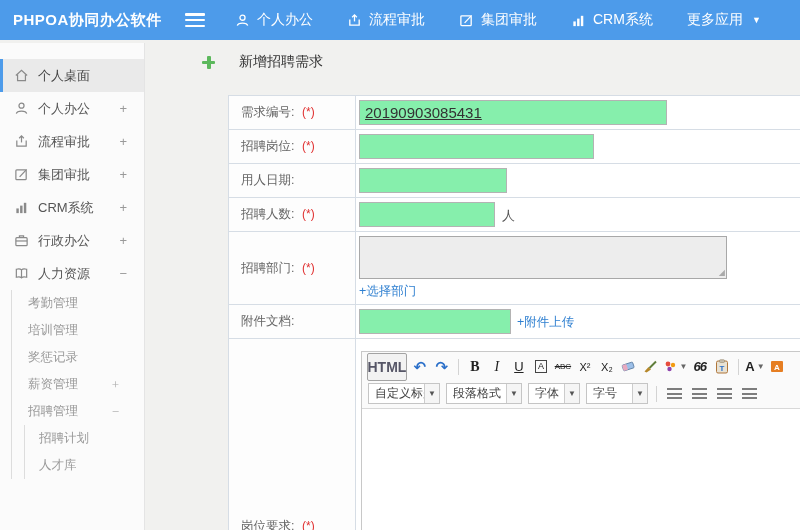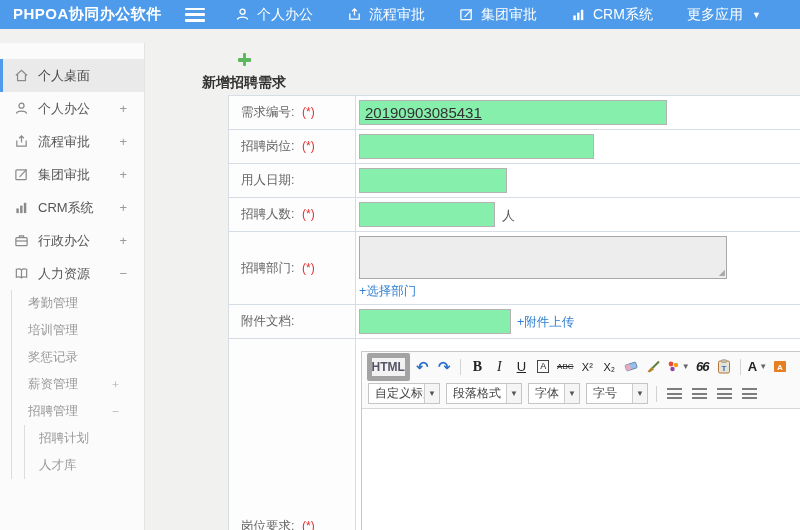--- a/index.html
+++ b/index.html
@@ -2,21 +2,21 @@
 <html><head>
 <meta charset="utf-8">
 <style>
   * { box-sizing: border-box; margin: 0; padding: 0; }
   html,body { width:800px; height:530px; overflow:hidden; }
   body {
     font-family:"Liberation Sans","DejaVu Sans",sans-serif;
     background:#f1f1ef; color:#333; position:relative; font-size:13px;
   }
   
-  .topbar{position:absolute;top:0;left:0;width:800px;height:29px;background:#4d9bea;
+  .topbar{position:absolute;top:0;left:0;width:800px;height:40px;background:#4d9bea;
     display:flex;align-items:center;color:#fff;}
   .logo{width:185px;padding-left:13px;font-size:15px;font-weight:bold;letter-spacing:.5px;}
   .hamburger{width:20px;height:14px;display:flex;flex-direction:column;justify-content:space-between;cursor:pointer;margin-right:30px;}
   .hamburger span{display:block;height:2.5px;background:#fff;border-radius:1px;}
   .topnav{display:flex;align-items:center;}
   .nav-item{display:flex;align-items:center;gap:7px;margin-right:34px;font-size:14px;cursor:pointer;white-space:nowrap;}
   .nav-item svg{display:block;}
   .caret{font-size:9px;margin-left:2px;}
   
   .sidebar{position:absolute;top:43px;left:0;width:145px;bottom:0;background:#fbfbfb;
@@ -27,22 +27,22 @@
   .side-item .lab{margin-left:9px;}
   .side-item .exp{position:absolute;right:17px;color:#999;font-size:13px;}
   .side-item.active{background:#eaeaea;border-left:3px solid #4d9bea;padding-left:11px;color:#444;}
   .submenu{margin-left:11px;border-left:1px solid #ddd;font-family:Liberation Serif, serif;}
   .sub-item{height:27px;display:flex;align-items:center;padding-left:16px;color:#999;
     font-size:12.5px;cursor:pointer;position:relative;}
   .sub-item .exp{position:absolute;right:25px;color:#aaa;font-size:13px;}
   .submenu2{margin-left:12px;border-left:1px solid #ddd;}
   .submenu2 .sub-item{padding-left:14px;}
   
-  .page-title{position:absolute;left:202px;top:53px;display:flex;align-items:center;gap:8px;
-    font-size:14px;font-weight:bold;color:#333;flex-direction:column;}
+  .page-title{position:absolute;left:202px;top:53px;display:flex;align-items:center;gap:24px;
+    font-size:14px;font-weight:normal;color:#333;}
   .plus{position:relative;width:13px;height:13px;display:inline-block;}
   .plus::before{content:"";position:absolute;left:5px;top:0;width:3.5px;height:13px;background:#5cb85c;border-radius:1px;}
   .plus::after{content:"";position:absolute;top:5px;left:0;width:13px;height:3.5px;background:#5cb85c;border-radius:1px;}
   table.form{position:absolute;left:228px;top:95px;width:700px;border-collapse:collapse;background:#fff;}
   table.form td{border:1px solid #d6dde5;vertical-align:middle;}
   td.lbl{width:196px;padding-left:12px;color:#666;background:#fdfdfd;font-size:12.5px;}
   td.lbl .req{color:#e03131;font-style:normal;margin-left:4px;font-size:12px;}
   td.val{padding:4px 8px 4px 3px;}
   .inp{border:1px solid #b3b3b3;height:25px;padding:10px 5px;font-size:15px;color:#333;
     font-family:inherit;background:#86efac;text-decoration:underline;}
@@ -59,21 +59,21 @@
   .dept-link{display:inline-block;margin-top:4px;}
   .att-link{margin-left:6px;}
   td.r5{height:68px;} td.r33{height:33px;} td.r-ed{height:345px;}
   
   .editor{margin:8px 0 0 2px;width:558px;border:1px solid #c8c8c8;background:#fff;}
   .toolbar{background:#fafafa;border-bottom:1px solid #d8d8d8;padding:1px 3px;}
   .tb-row{display:flex;align-items:center;height:27px;white-space:nowrap;}
   .tbtn{display:inline-flex;align-items:center;justify-content:center;min-width:19px;height:20px;
     margin:0 1.5px;font-size:12px;color:#222;cursor:pointer;flex:0 0 auto;}
   .sep{width:1px;height:16px;background:#d3d3d3;margin:0 5px;flex:0 0 auto;}
-  .b-html{border:5px solid #a3a3a3;background:#f2f2f2;font-size:12px;font-weight:bold;color:#556;
+  .b-html{border:1px solid #a3a3a3;background:#f2f2f2;font-size:14px;font-weight:bold;color:#556;
     height:28px;min-width:26px;border-radius:2px;}
   .b-undo,.b-redo{color:#2a6fc9;font-size:15px;font-weight:bold;}
   .b-bold{font-family:"Liberation Serif",serif;font-weight:bold;font-size:14px;}
   .b-italic{font-family:"Liberation Serif",serif;font-style:italic;font-size:14px;}
   .b-under{text-decoration:underline;font-size:13px;}
   .b-abox span{border:1.2px solid #444;font-size:9px;padding:0 2px;line-height:11px;}
   .b-strike{font-size:8px;text-decoration:line-through;}
   .b-sup,.b-sub{font-size:11px;}
   .b-quote{font-weight:bold;font-style:italic;font-size:13px;letter-spacing:-1px;text-align:center;}
   .b-fontcolor{font-weight:bold;font-size:13px;}

